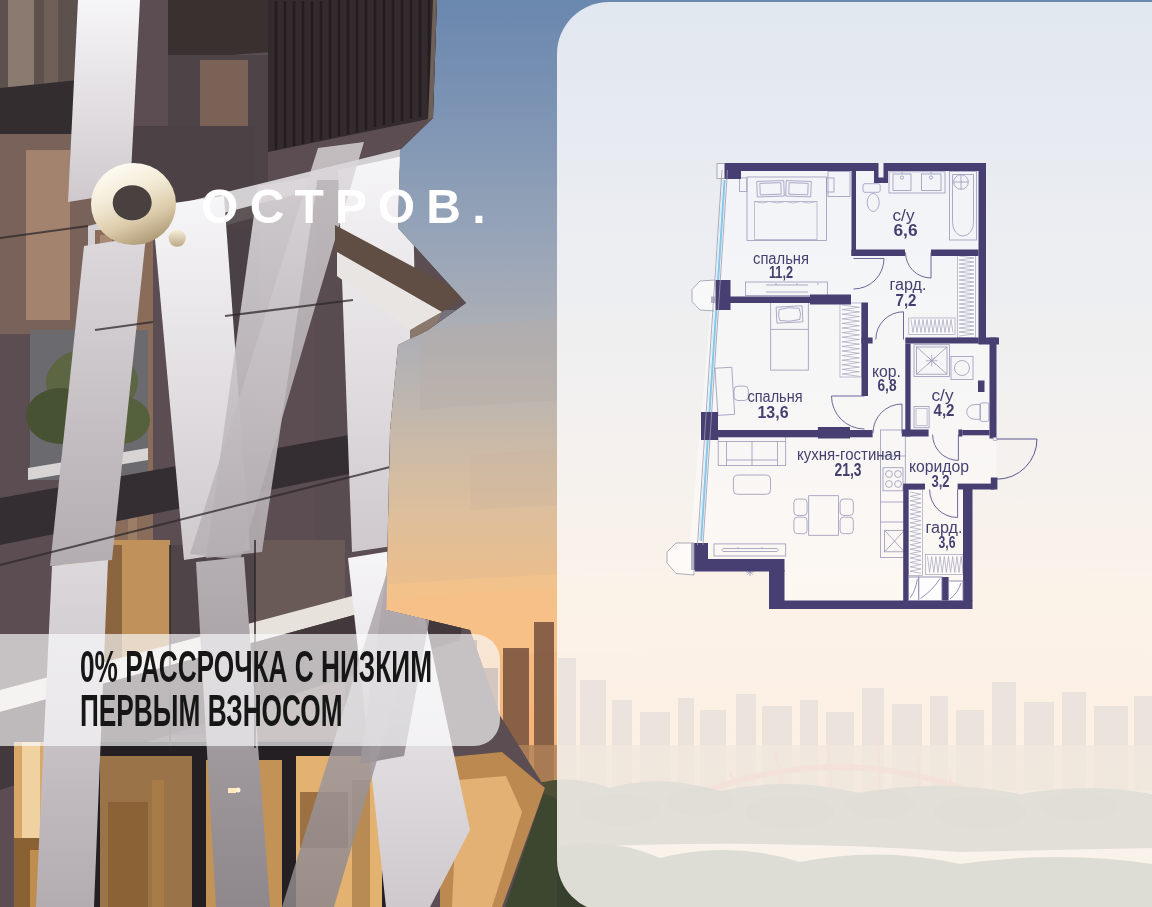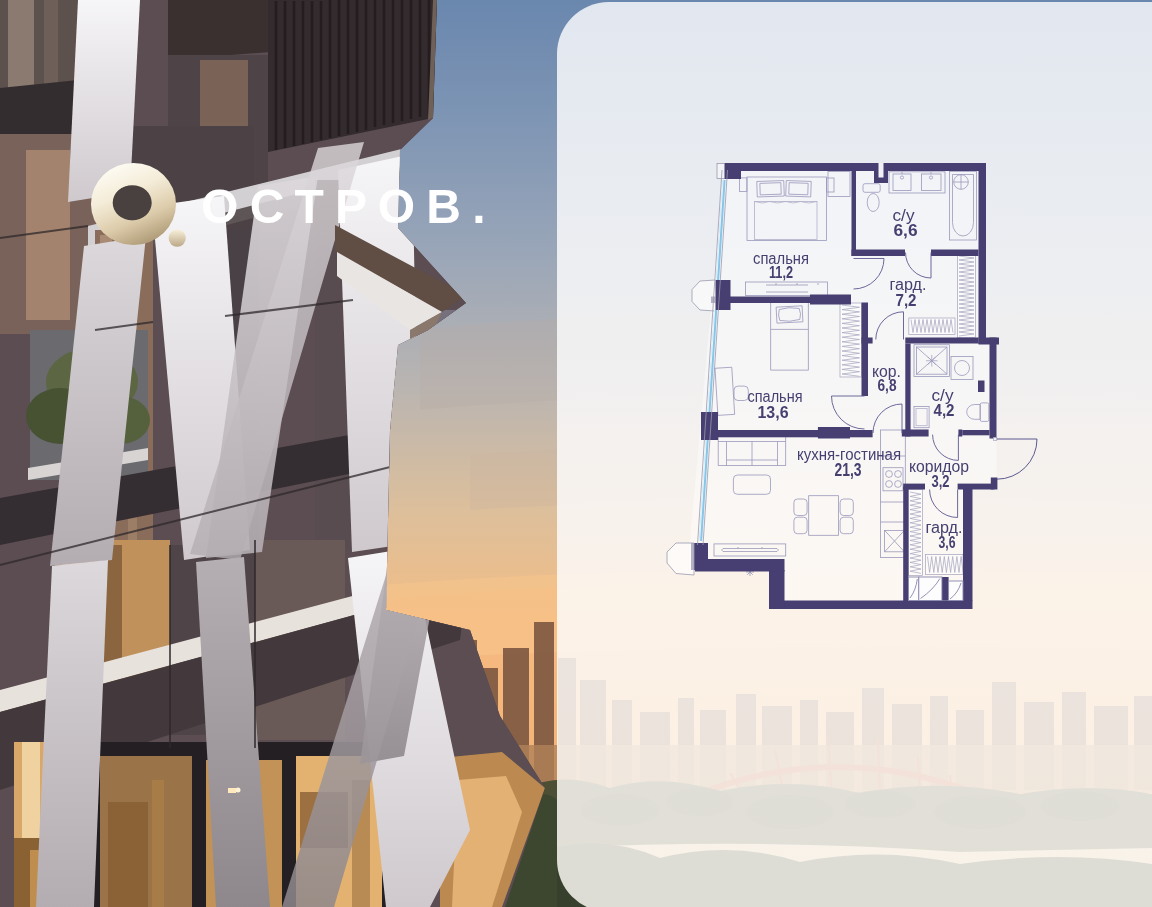--- a/index.html
+++ b/index.html
@@ -253,20 +253,24 @@
   <ellipse cx="132.2" cy="202.8" rx="20" ry="18" fill="#48413f"></ellipse>
 
   <path d="M133.5,163 A42.5,41 0 1 0 133.5,245 A42.5,41 0 1 0 133.5,163 Z
            M132.2,185.2 A19.5,17.6 0 1 1 132.2,220.4 A19.5,17.6 0 1 1 132.2,185.2 Z" fill="url(#gold)" fill-rule="evenodd"></path>
 
   <circle cx="177.2" cy="238.1" r="8.6" fill="url(#gold2)"></circle>
 
   <text x="201" y="223" font-size="48" font-weight="700" fill="#ffffff" letter-spacing="11.3">ОСТРОВ.</text>
 </svg>
 
+<div class="banner">
+
+  <div class="t">0% РАССРОЧКА С НИЗКИМ<br>ПЕРВЫМ ВЗНОСОМ</div>
+</div>
 
 <div class="panel"></div>
 
 <svg class="plan" width="400" height="470" viewBox="650 150 400 470">
   <g fill="none" stroke="none">
 
   <path d="M724,163 H986 V337.5 H996.5 V489.5 H972.5 V609 H769 V571.5 H690 V541 L724,163 Z" fill="rgba(255,255,255,0.42)"></path>
   <g stroke="#9a98bb" stroke-width="0.8" fill="none">
 
     <rect x="747" y="177" width="79.5" height="63.5"></rect>

